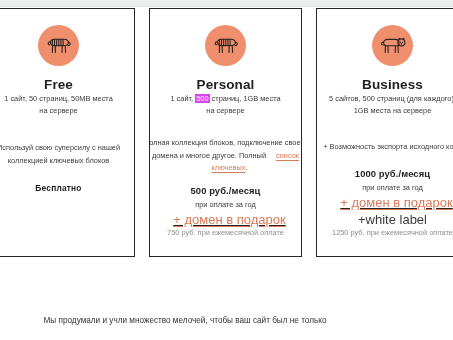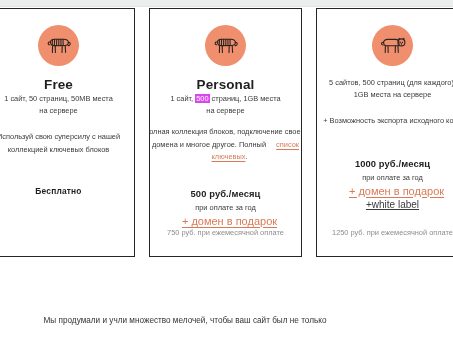--- a/index.html
+++ b/index.html
@@ -73,21 +73,21 @@
     white-space: nowrap;
   }
 
   .specs, .features, .monthly {
     font-size: 7.4px;
     line-height: 1.65;
     color: #3a3a3a;
     text-align: center;
     white-space: nowrap;
   }
-  .specs { margin-bottom: 0; }
+  .specs { margin-bottom: 11px; }
   .specs .line, .features .line, .monthly .line { white-space: nowrap; }
 
   .gap-a { height: 14px; }
   .gap-b { flex: 1 1 auto; }
 
   .features { margin-top: 0; }
 
   .sel {
     background: #d946ef;
     color: #ffffff;
@@ -96,46 +96,46 @@
 
   .lnk {
     color: #d97a57;
     text-decoration: underline;
     text-underline-offset: 1.5px;
     padding-left: 8px;
   }
 
   .price-block {
     text-align: center;
-    margin-top: 16px;
+    margin-top: 2px;
   }
   .price {
     font-size: 9.4px;
     font-weight: bold;
     color: #1f1f1f;
     letter-spacing: .1px;
     white-space: nowrap;
   }
   .price-note {
     font-size: 7.4px;
     color: #3a3a3a;
     margin-top: 4px;
     white-space: nowrap;
   }
   .price-bonus {
-    font-size: 11px;
+    font-size: 13px;
     margin-top: 3px;
     white-space: nowrap;
+    text-decoration: underline;
   }
   .price-bonus2 {
-    font-size: 10px;
+    font-size: 13px;
     margin-top: 2px;
     color: #3a3a3a;
     white-space: nowrap;
-    text-decoration: underline;
   }
   .free-price {
     font-size: 8.4px;
     font-weight: bold;
     color: #1f1f1f;
     letter-spacing: .2px;
     white-space: nowrap;
   }
 
   .monthly {
@@ -232,20 +232,21 @@
         <g fill="none" stroke="#2b2420" stroke-width="1.1" stroke-linecap="round" stroke-linejoin="round">
           <path d="M3.6 6.6 C3.6 4.6 5.4 3.4 7.6 3.4 L15.6 3.4 C17.6 3.4 18.8 4.4 18.9 6.0 L19.0 9.0 C19.0 9.4 18.6 9.7 18.0 9.7 L6.6 9.7 C4.6 9.7 3.6 8.5 3.6 6.6 Z"></path>
           <path d="M3.6 6.4 C2.5 6.0 1.7 6.6 1.6 7.5 C1.5 8.5 2.3 9.1 3.2 9.0"></path>
           <circle cx="21.4" cy="6.4" r="3.5"></circle>
           <path d="M19.6 3.6 L19.0 2.3 M23.3 3.6 L24.0 2.3"></path>
           <path d="M20.3 6.1 L20.3 6.6 M22.5 6.1 L22.5 6.6 M21.4 7.6 L21.4 8.3"></path>
           <path d="M5.4 9.7 L5.2 16.4 M8.0 9.7 L8.2 16.4 M15.4 9.7 L15.2 16.4 M17.9 9.7 L18.3 16.4"></path>
         </g>
       </svg>
     </div>
+    <div class="plan-title">Business</div>
     <div class="specs">
       <div class="line">5 сайтов, 500 страниц (для каждого),</div>
       <div class="line">1GB места на сервере</div>
     </div>
     <div class="gap-a"></div>
     <div class="features">
       <div class="line">+ Возможность экспорта исходного кода</div>
     </div>
     <div class="gap-a"></div>
     <div class="price-block">

